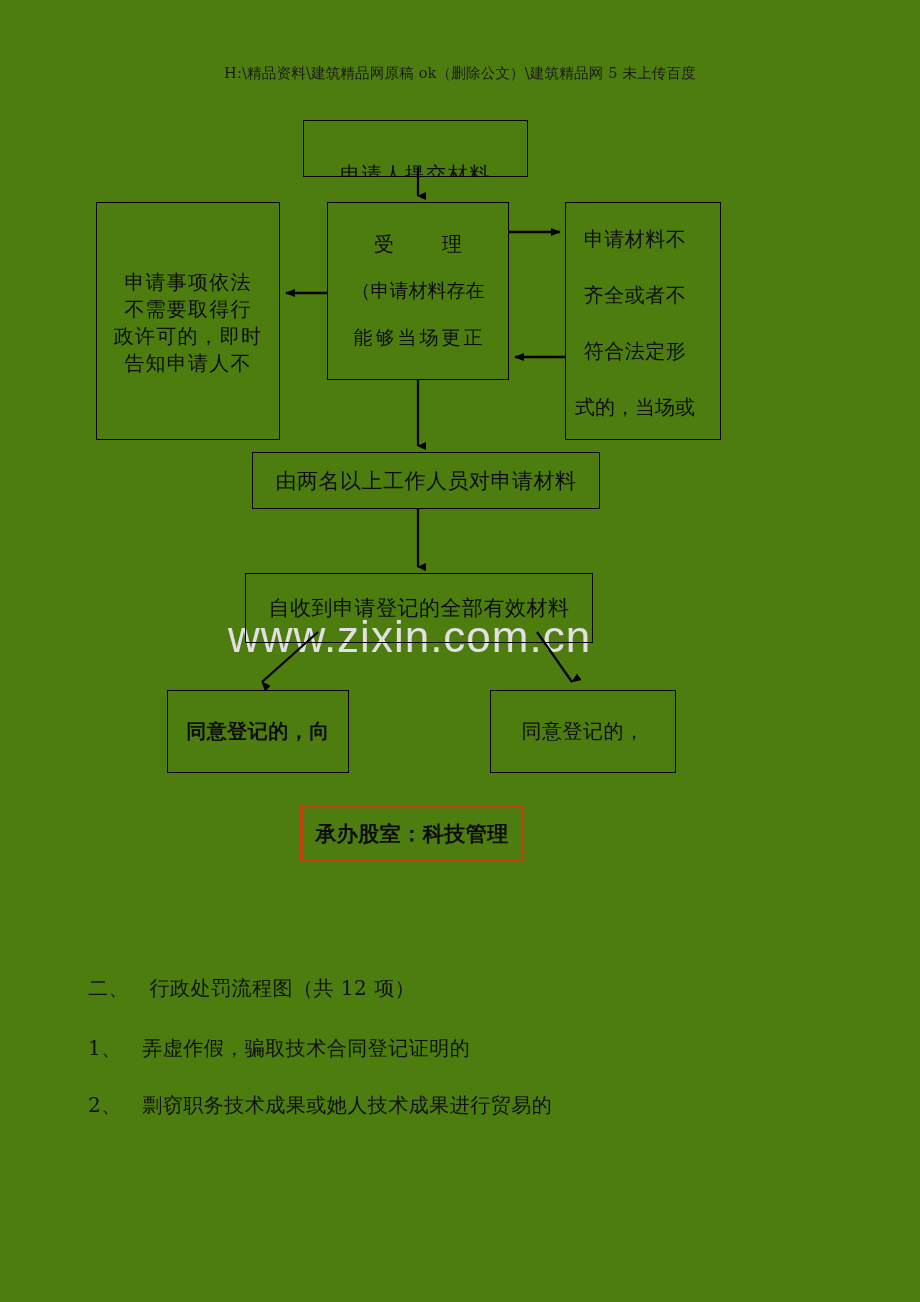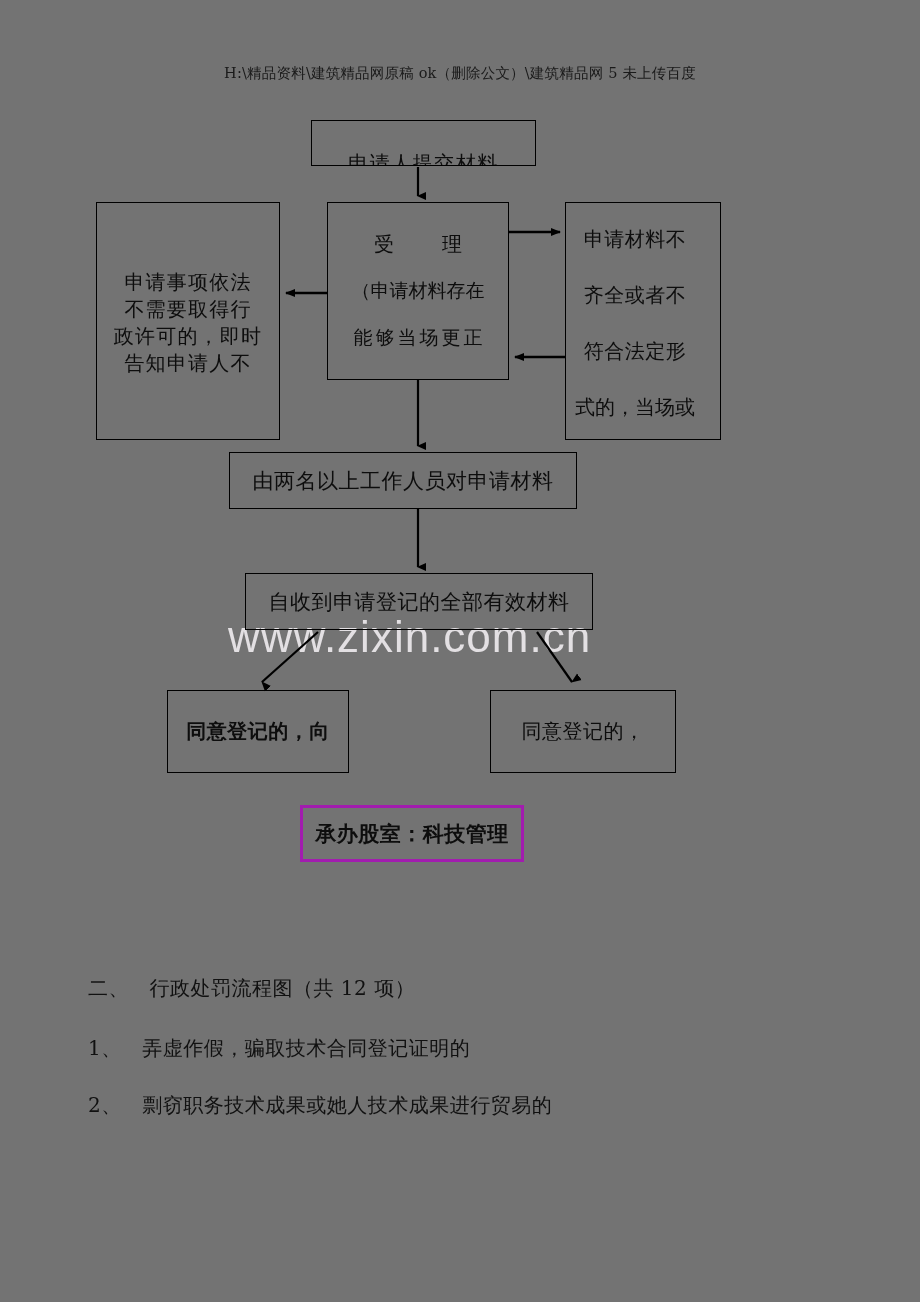--- a/index.html
+++ b/index.html
@@ -9,21 +9,21 @@
     background: #ffffff;
   }
   body {
     font-family: "DejaVu Serif", "Liberation Serif", serif;
     color: #000000;
   }
   #page {
     position: relative;
     width: 920px;
     height: 1302px;
-    background: #737373;
+    background: #4d7c0f;
     overflow: hidden;
   }
 
   
   .doc-header {
     position: absolute;
     left: 0;
     top: 64px;
     width: 920px;
     text-align: center;
@@ -65,21 +65,21 @@
   }
   .fc-box .ln {
     display: block;
     white-space: nowrap;
     text-align: center;
     width: 100%;
   }
 
   
   #box-submit {
-    left: 311px; top: 120px; width: 225px; height: 46px;
+    left: 303px; top: 120px; width: 225px; height: 57px;
     font-size: 20px;
     overflow: hidden;
     justify-content: flex-end;
   }
   #box-submit .ln { letter-spacing: 1.5px; position: relative; top: 12px; }
 
   #box-left {
     left: 96px; top: 202px; width: 184px; height: 238px;
     font-size: 20px;
     justify-content: center;
@@ -100,47 +100,47 @@
   #box-right {
     left: 565px; top: 202px; width: 156px; height: 238px;
     font-size: 20px;
     justify-content: space-around;
     padding: 8px 16px 4px 0;
   }
   #box-right .ln { letter-spacing: 0.5px; }
   #box-right .ln-4 { letter-spacing: 0px; }
 
   #box-two-staff {
-    left: 229px; top: 452px; width: 348px; height: 57px;
+    left: 252px; top: 452px; width: 348px; height: 57px;
     font-size: 21px;
   }
   #box-two-staff .ln { letter-spacing: 0.5px; }
 
   #box-receive {
-    left: 245px; top: 573px; width: 348px; height: 57px;
+    left: 245px; top: 573px; width: 348px; height: 70px;
     font-size: 21px;
   }
   #box-receive .ln { letter-spacing: 0.5px; }
 
   #box-agree {
     left: 167px; top: 690px; width: 182px; height: 83px;
     font-size: 20px;
     font-weight: bold;
   }
   #box-agree .ln { letter-spacing: 0.5px; }
 
   #box-disagree {
     left: 490px; top: 690px; width: 186px; height: 83px;
     font-size: 20px;
   }
   #box-disagree .ln { letter-spacing: 0.5px; }
 
   #box-dept {
     left: 300px; top: 805px; width: 224px; height: 57px;
-    border: 3px solid #a21caf;
+    border: 3px solid #c2410c;
     font-size: 21px;
     font-weight: bold;
     font-family: "DejaVu Sans", "Liberation Sans", sans-serif;
   }
   #box-dept .ln { letter-spacing: 0.5px; }
 
   
   #connectors {
     position: absolute;
     left: 0; top: 0;

